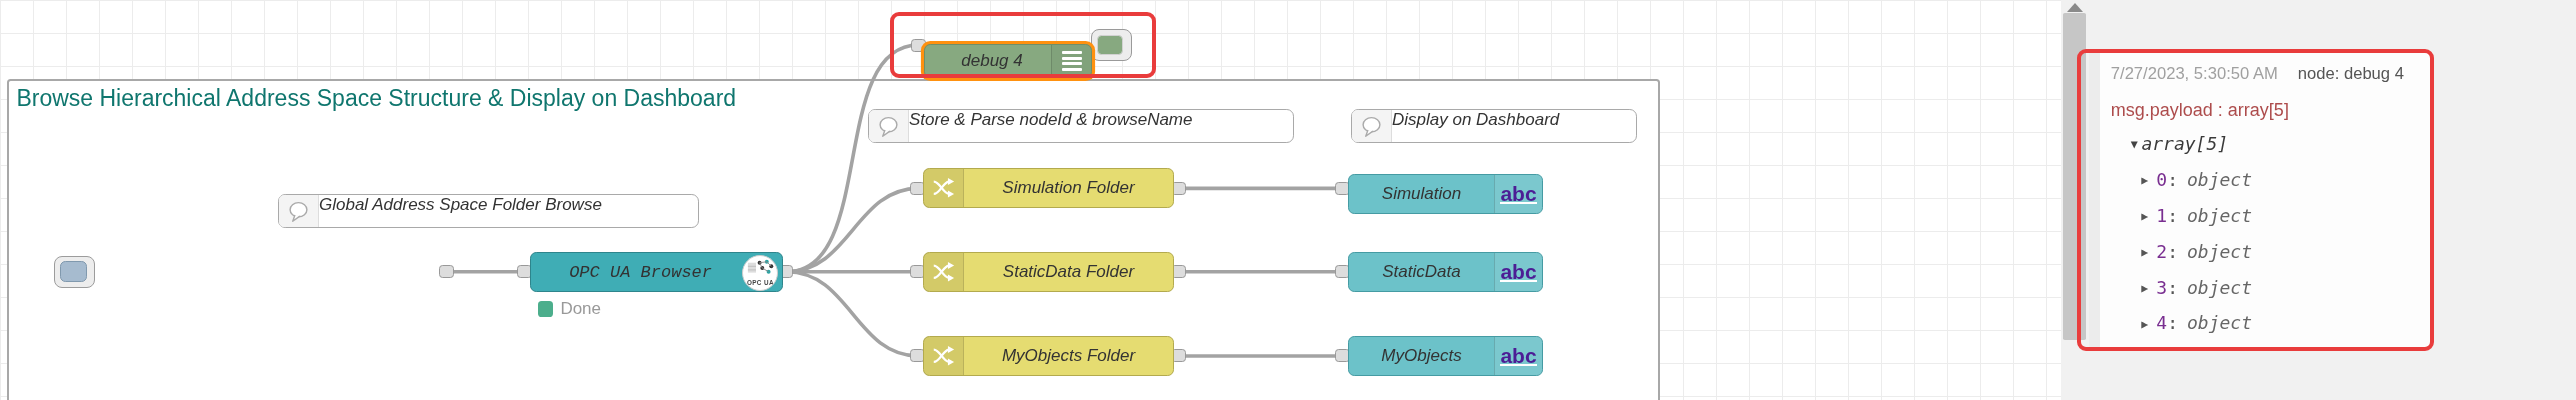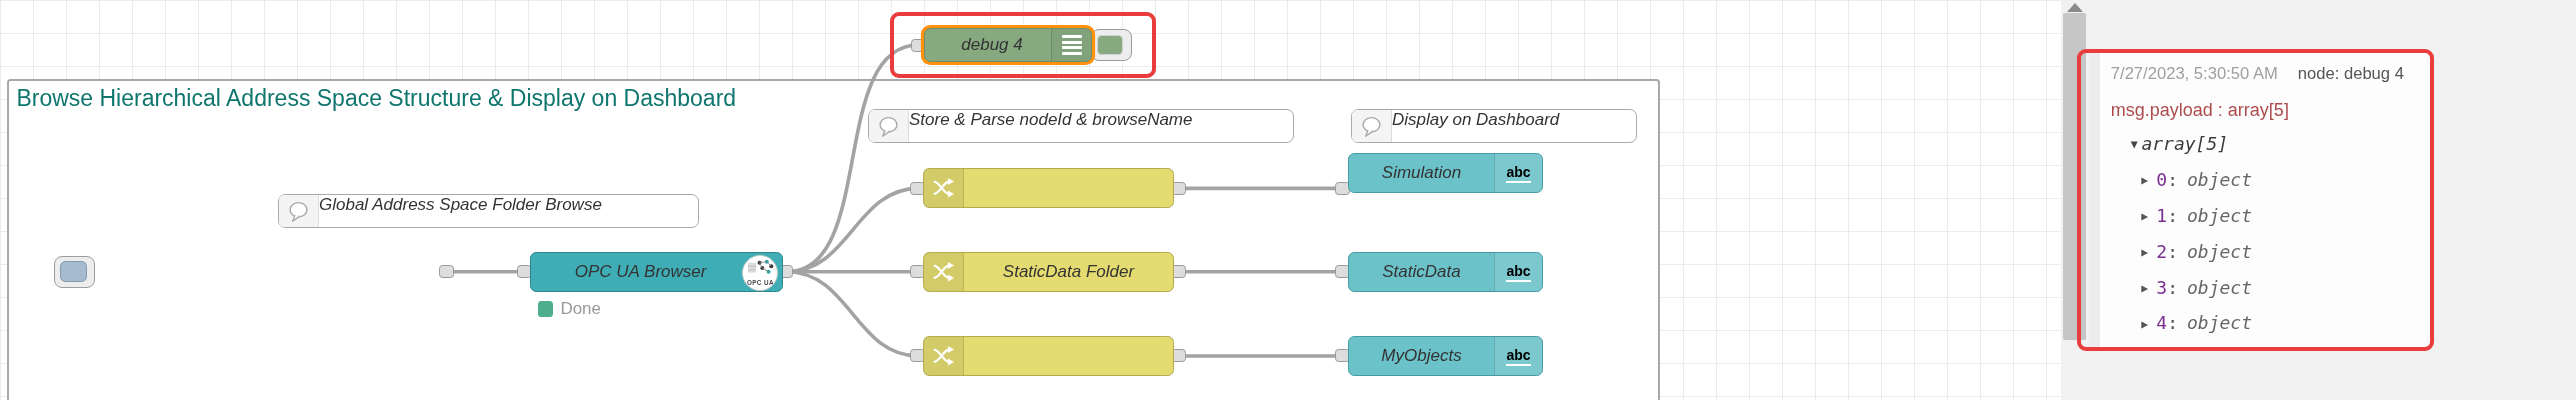--- a/index.html
+++ b/index.html
@@ -44,31 +44,31 @@
   .inject-node{left:88px;top:252px;width:358px;height:40px;background:#a6bbcf;border-color:#7e93a8;}
   .inject-btn-outer{position:absolute;left:54px;top:256px;width:41px;height:32px;background:#ededed;
     border:1.8px solid #9c9c9c;border-radius:8px;box-sizing:border-box;z-index:3;}
   .inject-btn-inner{position:absolute;left:4.5px;top:3.6px;width:27px;height:21.5px;background:#a6bbcf;
     border:1.8px solid #8099ae;border-radius:5.4px;box-sizing:border-box;}
   .opcua-node{left:530px;top:252px;width:253px;height:40px;background:#3fadb5;border-color:#2e858c;}
   .opcua-icon{position:absolute;right:3.6px;top:1.8px;width:34px;height:34px;background:#fff;
     border-radius:50%;border:0.9px solid #ccc;display:flex;flex-direction:column;
     align-items:center;justify-content:center;overflow:hidden;}
   .opcua-icon .oc-txt{font-style:normal;font-weight:bold;font-size:6.3px;color:#444;letter-spacing:0.4px;}
-  .debug-node{left:924px;top:28px;width:168px;height:34px;background:#87a980;border-color:#6f8f68;
+  .debug-node{left:924px;top:44px;width:168px;height:34px;background:#87a980;border-color:#6f8f68;
     box-shadow:0 0 0 3.1px #ff910f;padding-left:8px;}
   .debug-bars{display:flex;flex-direction:column;gap:2.7px;}
   .debug-bars i{display:block;width:20px;height:3.1px;background:#fff;border-radius:0.9px;}
   .debug-toggle-outer{position:absolute;left:1091px;top:29px;width:41px;height:32px;background:#ededed;
     border:1.8px solid #9a9a9a;border-radius:8px;box-sizing:border-box;z-index:3;}
   .debug-toggle-inner{position:absolute;left:5.4px;top:4.5px;width:26px;height:20px;background:#87a980;
     border:1.8px solid #d2d2d2;border-radius:4.5px;box-sizing:border-box;}
   .switch-node{left:923px;width:251px;height:40px;background:#e5dc71;border-color:#b3aa4e;}
   .text-node{left:1348px;width:195px;height:40px;background:#6cc2c9;border-color:#459ba3;}
-  .abc-badge{font-style:normal;font-weight:bold;font-size:14px;color:#000000;
+  .abc-badge{font-style:normal;font-weight:bold;font-size:21px;color:#4c1d95;
     border-bottom:2.2px solid #fff;line-height:17px;}
 
   .status{position:absolute;left:538px;top:299px;display:flex;align-items:center;gap:7.2px;z-index:4;}
   .status-dot{width:15.2px;height:15.2px;background:#4cae8c;border-radius:3.6px;}
   .status-text{font-size:17px;color:#999;}
 
   .annotation{position:absolute;border:4.5px solid #e93c3c;border-radius:9px;box-sizing:border-box;
     z-index:40;pointer-events:none;}
   #annotation-debug{left:890px;top:11.6px;width:266px;height:66px;}
   #annotation-msg{left:2077px;top:49px;width:357px;height:302px;}
@@ -149,21 +149,21 @@
     </div>
     <div class="nlabel">Display on Dashboard</div>
   </div>
 
   <div class="inject-btn-outer">
     <div class="inject-btn-inner"></div>
   </div>
   <div class="port" style="left:439px;top:265px;"></div>
 
   <div class="node opcua-node">
-    <div class="nlabel" style="padding-right:39px;">OPC UA Browser</div>
+    <div class="nlabel" style="padding-right:39px;font-family:Liberation Mono, monospace;">OPC UA Browser</div>
     <div class="opcua-icon">
       <svg width="27" height="20" viewBox="0 0 30 22">
           <rect x="1" y="4" width="9" height="11" fill="#ddd"></rect>
           <line x1="1" y1="8" x2="10" y2="8" stroke="#bbb"></line>
           <line x1="1" y1="12" x2="10" y2="12" stroke="#bbb"></line>
           <circle cx="14" cy="4" r="2.2" fill="#333"></circle>
           <circle cx="22" cy="3" r="2.2" fill="#2aa5a5"></circle>
           <circle cx="27" cy="8" r="2.2" fill="#333"></circle>
           <circle cx="17" cy="10" r="2.2" fill="#333"></circle>
           <circle cx="24" cy="14" r="2.2" fill="#2aa5a5"></circle>
@@ -200,20 +200,21 @@
 
   <div class="node switch-node" style="top:168px;">
     <div class="icon-region icon-left">
       <svg width="23" height="21.5" viewBox="0 0 26 24">
           <path d="M2 19 C9 19 12 6 19 5" stroke="#fff" stroke-width="2.6" fill="none"></path>
           <path d="M18 1 L25 5 L18 9 z" fill="#fff"></path>
           <path d="M2 5 C9 5 12 18 19 19" stroke="#fff" stroke-width="2.6" fill="none"></path>
           <path d="M18 15 L25 19 L18 23 z" fill="#fff"></path>
         </svg>
     </div>
+    <div class="nlabel">Simulation Folder</div>
   </div>
   <div class="port" style="left:910px;top:182px;"></div>
   <div class="port" style="left:1171px;top:182px;"></div>
 
   <div class="node switch-node" style="top:252px;">
     <div class="icon-region icon-left">
       <svg width="23" height="21.5" viewBox="0 0 26 24">
           <path d="M2 19 C9 19 12 6 19 5" stroke="#fff" stroke-width="2.6" fill="none"></path>
           <path d="M18 1 L25 5 L18 9 z" fill="#fff"></path>
           <path d="M2 5 C9 5 12 18 19 19" stroke="#fff" stroke-width="2.6" fill="none"></path>
@@ -227,25 +228,26 @@
 
   <div class="node switch-node" style="top:336px;">
     <div class="icon-region icon-left">
       <svg width="23" height="21.5" viewBox="0 0 26 24">
           <path d="M2 19 C9 19 12 6 19 5" stroke="#fff" stroke-width="2.6" fill="none"></path>
           <path d="M18 1 L25 5 L18 9 z" fill="#fff"></path>
           <path d="M2 5 C9 5 12 18 19 19" stroke="#fff" stroke-width="2.6" fill="none"></path>
           <path d="M18 15 L25 19 L18 23 z" fill="#fff"></path>
         </svg>
     </div>
+    <div class="nlabel">MyObjects Folder</div>
   </div>
   <div class="port" style="left:910px;top:349px;"></div>
   <div class="port" style="left:1171px;top:349px;"></div>
 
-  <div class="node text-node" style="top:153px;">
+  <div class="node text-node" style="top:174px;">
     <div class="nlabel">Simulation</div>
     <div class="icon-region icon-right" style="width:47px;">
       <span class="abc-badge">abc</span>
     </div>
   </div>
   <div class="port" style="left:1335px;top:182px;"></div>
 
   <div class="node text-node" style="top:252px;">
     <div class="nlabel">StaticData</div>
     <div class="icon-region icon-right" style="width:47px;">

